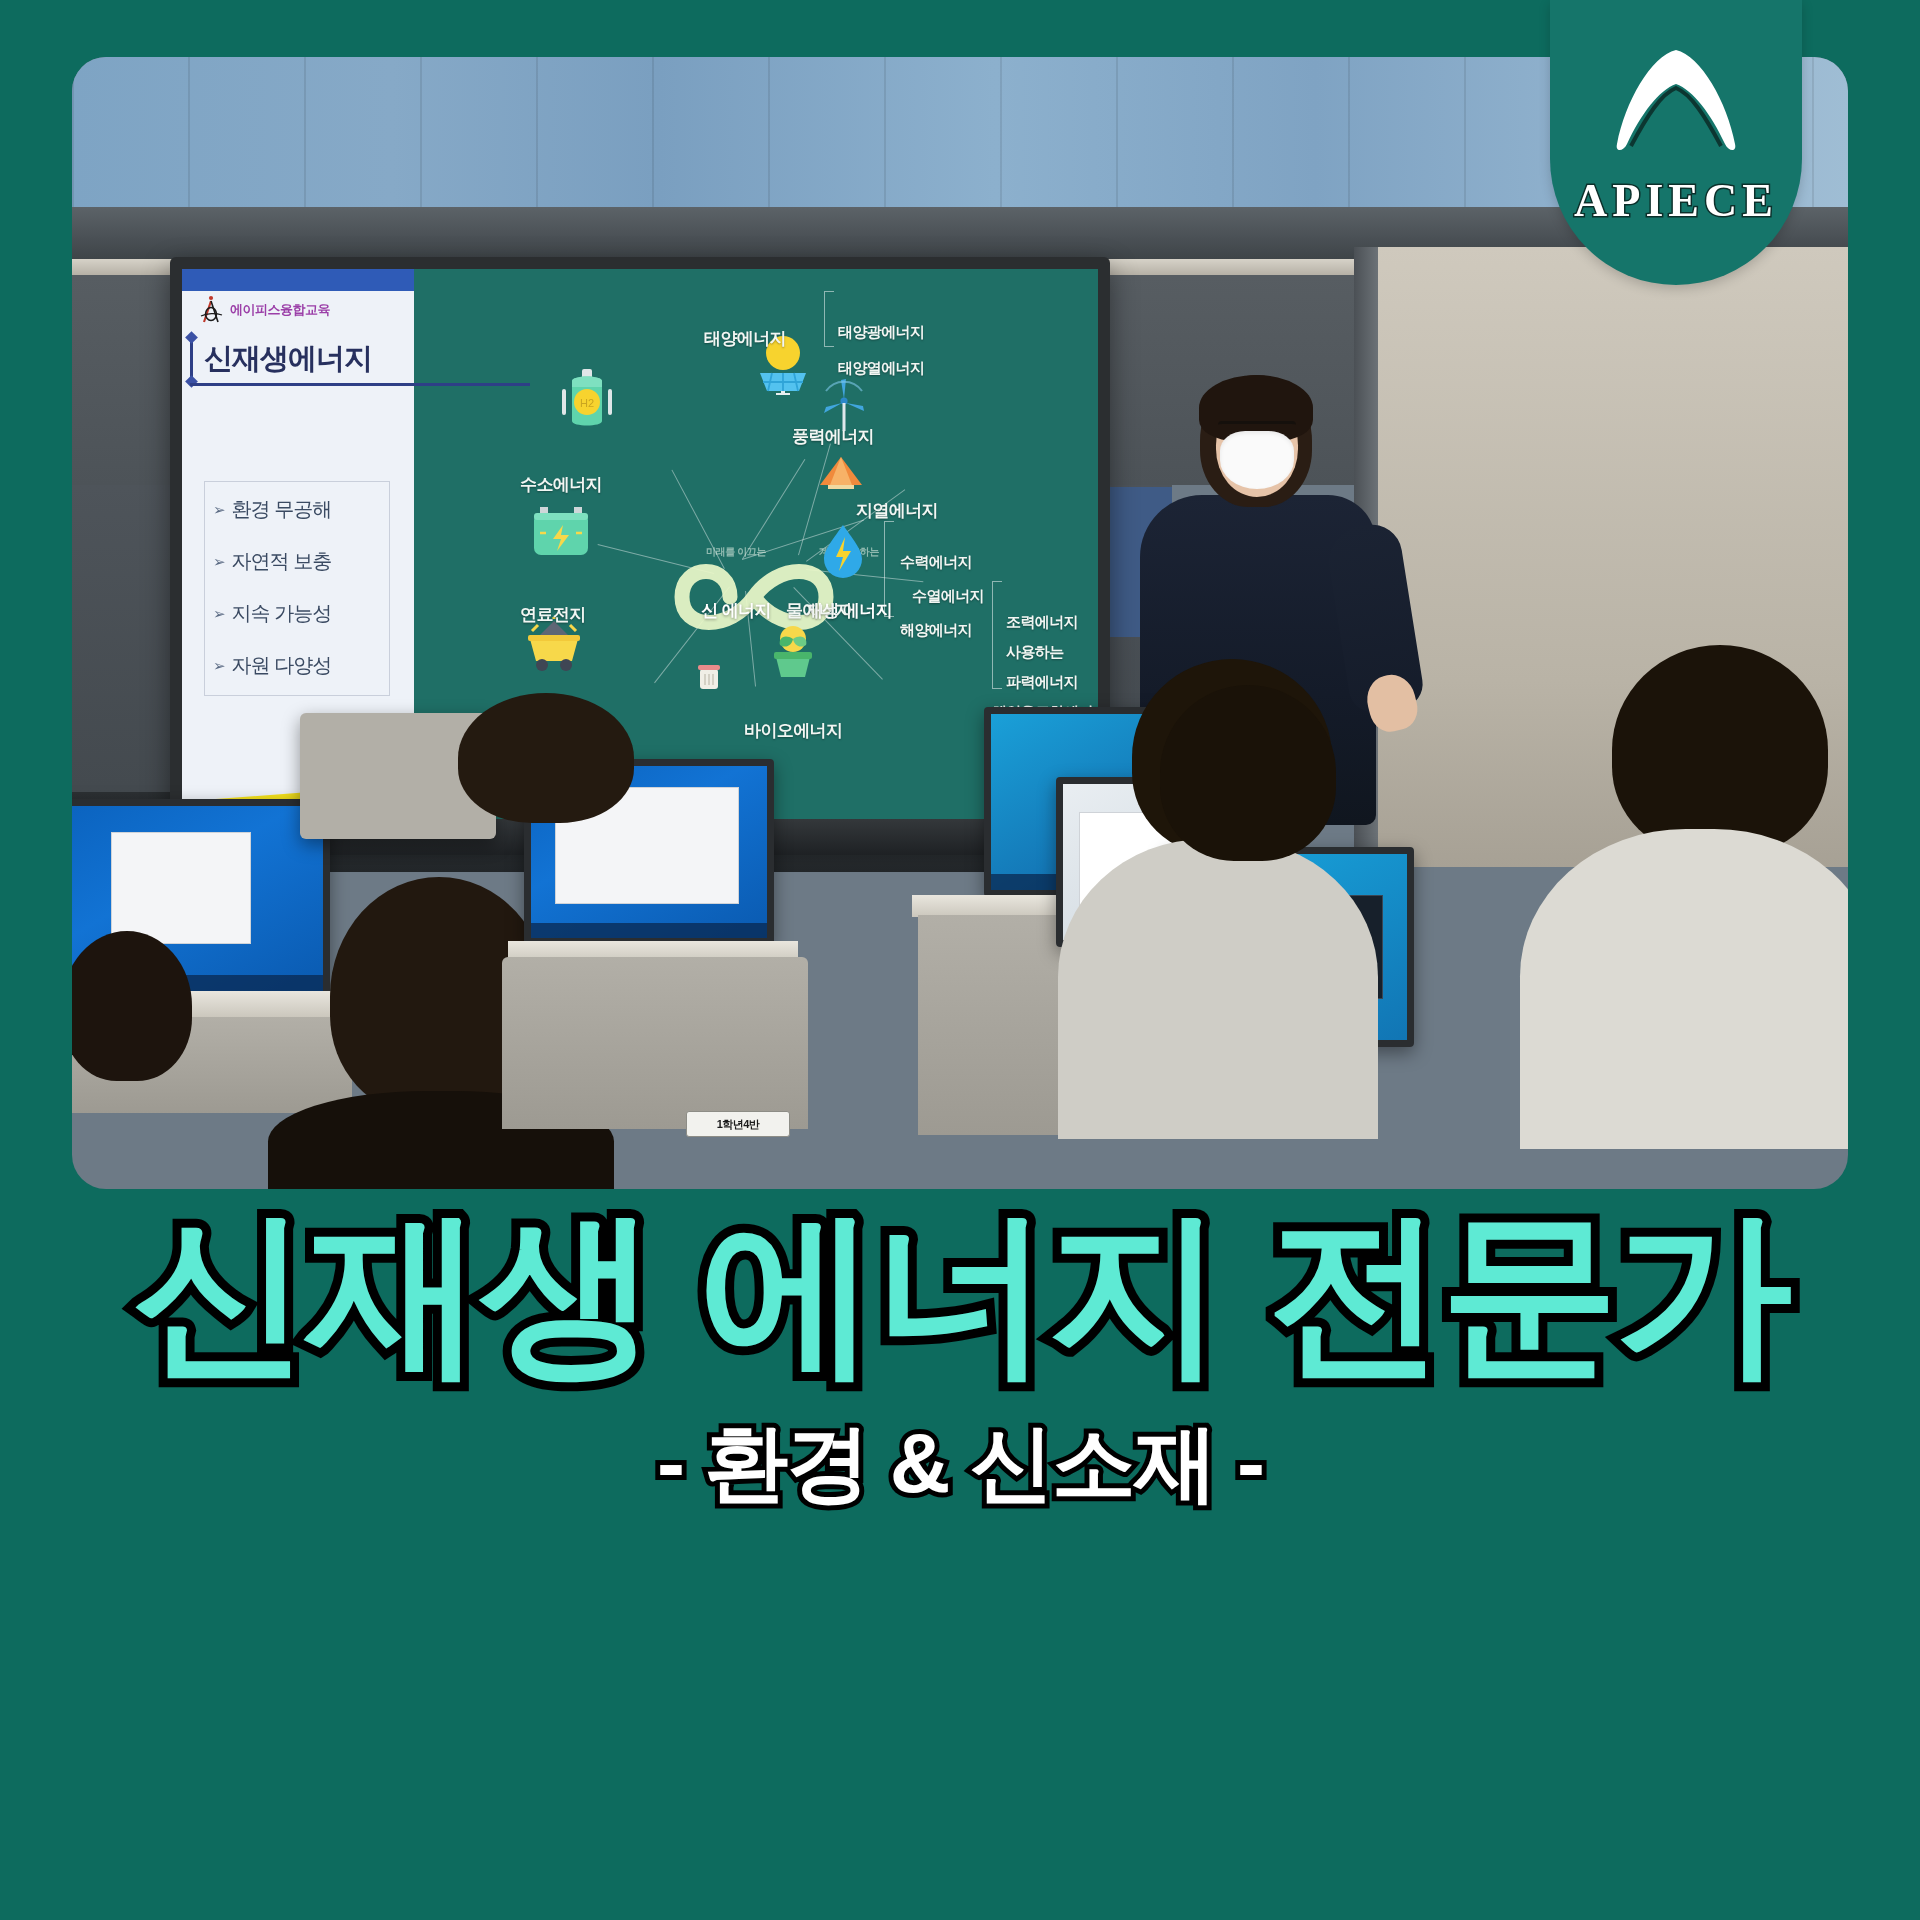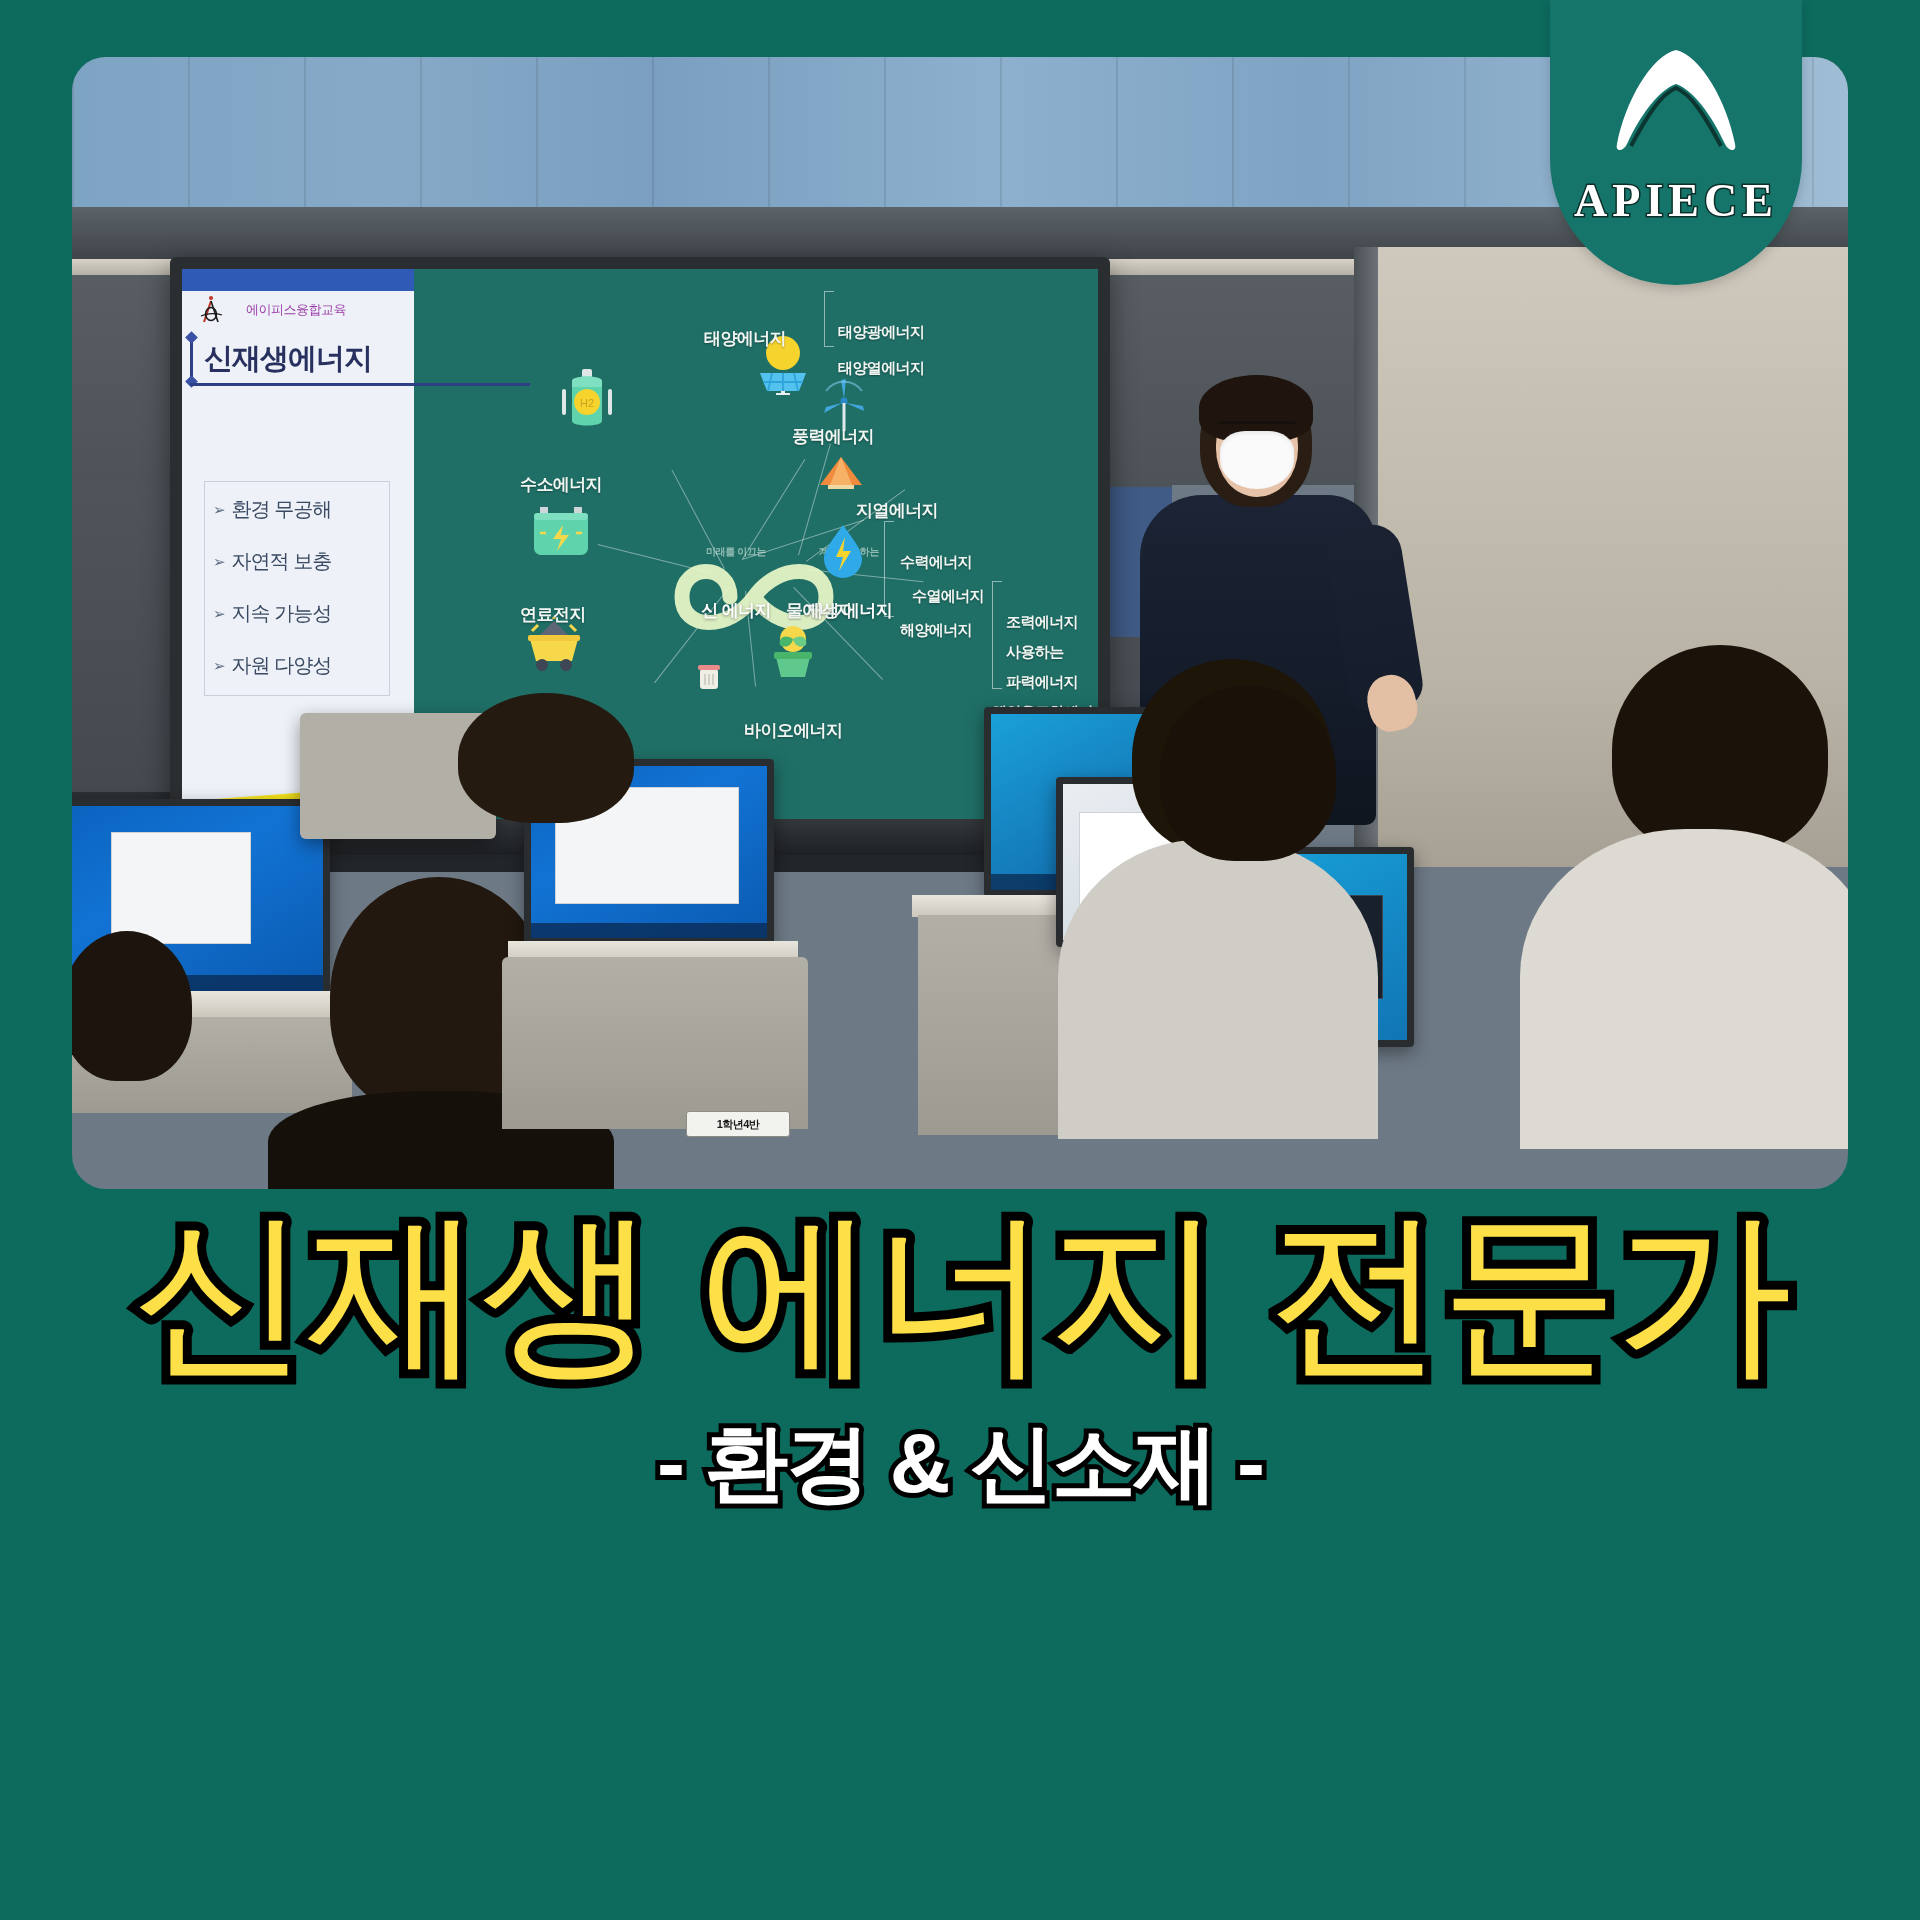--- a/index.html
+++ b/index.html
@@ -58,21 +58,21 @@
     position:absolute; left:0; top:8px; width:232px; height:100%;
     background:linear-gradient(180deg,#eef2f8 0%,#eef2f8 88%,#eef2f8 100%);
   }
   .slide-left-topbar{ position:absolute; left:0; top:-8px; width:232px; height:22px; background:#2f5bb7; }
   .slide-left-yellow{ position:absolute; left:0; bottom:0; width:232px; height:44px;
     background:#f5e21c; clip-path:polygon(0 40%,100% 0,100% 100%,0 100%); }
 
   .brand-row { position:absolute; left:16px; top:18px; display:flex; align-items:center; gap:6px; }
   .brand-mark { width:26px; height:30px; position:relative; }
   .brand-mark svg { display:block; }
-  .brand-text { font-size:13px; font-weight:400; color:#9b3fa8; letter-spacing:-.5px; white-space:nowrap;margin-left:16px; }
+  .brand-text { font-size:13px; font-weight:700; color:#9b3fa8; letter-spacing:-.5px; white-space:nowrap; }
 
   .slide-title-wrap{ position:absolute; left:8px; top:62px; width:340px; }
   .slide-title {
     font-size:29px; font-weight:700; color:#27305e; letter-spacing:-1px;
     border-bottom:3px solid #2e3f86; padding:0 0 4px 14px; white-space:nowrap;
   }
   .slide-title-bar{ position:absolute; left:8px; top:60px; width:3px; height:44px; background:#2e3f86; }
   .diamond{ position:absolute; width:9px; height:9px; background:#3b51a5; transform:rotate(45deg); left:5px; }
 
   .bullets {
@@ -137,21 +137,21 @@
     border-radius:62px 48px 10px 10px; }
   .p-arm{ position:absolute; width:74px; height:186px; left:156px; top:150px;
     background:linear-gradient(180deg,#1b2333,#151c2a); border-radius:36px 30px 24px 24px;
     transform:rotate(-9deg); }
   .p-hand{ position:absolute; width:48px; height:56px; left:186px; top:300px;
     background:#e3bfa3; border-radius:46% 46% 40% 40%; transform:rotate(-14deg); }
 
   
   .caption { position:absolute; left:0; top:1200px; width:100%; text-align:center; }
   .main-title {
-    font-size:178px; font-weight:400; color:#fde047; line-height:1.04;
+    font-size:178px; font-weight:700; color:#5eead4; line-height:1.04;
     letter-spacing:-4px;
     -webkit-text-stroke:18px #000;
     paint-order:stroke fill;
     text-shadow:0 0 0 #000;
   }
   .sub-title {
     margin-top:22px;
     font-size:84px; font-weight:800; color:#ffffff; letter-spacing:-2px;
     -webkit-text-stroke:10px #000;
     paint-order:stroke fill;

